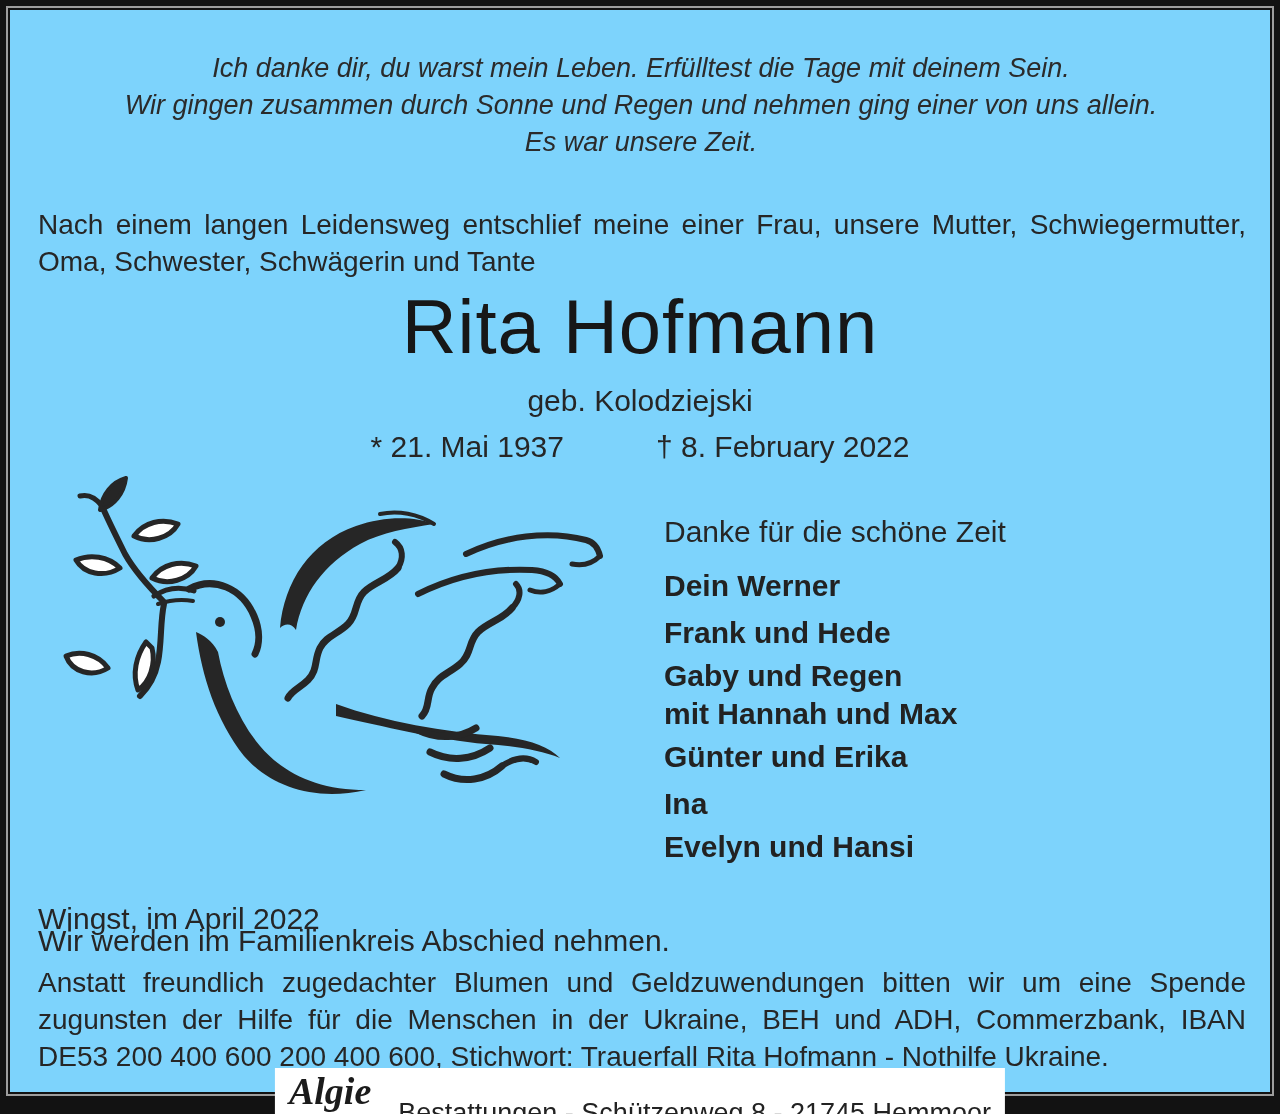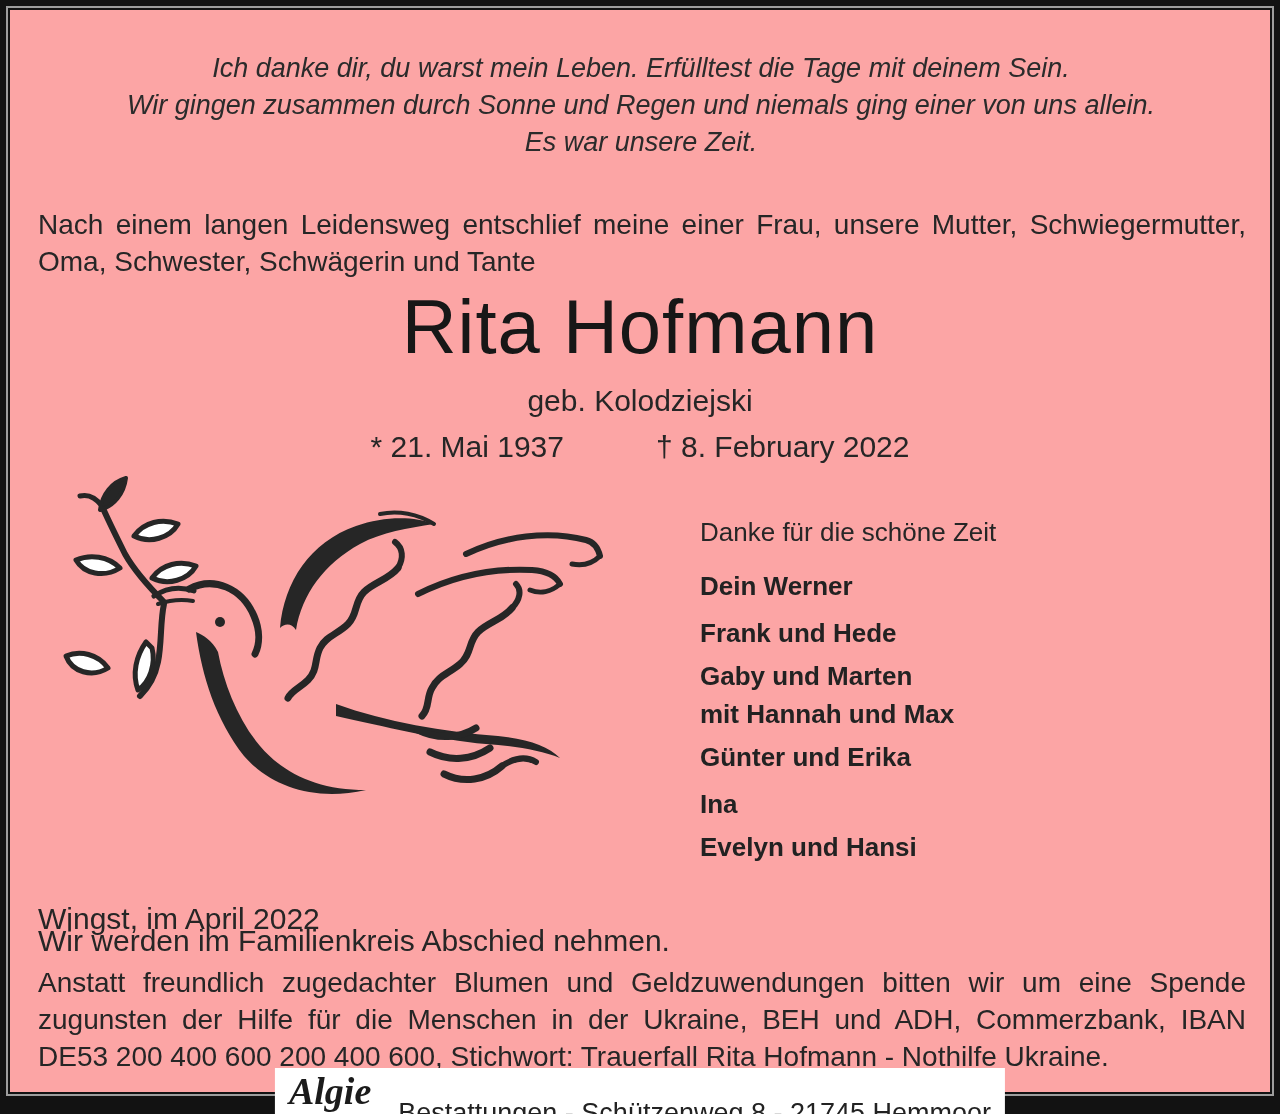--- a/index.html
+++ b/index.html
@@ -1,17 +1,17 @@
 <!DOCTYPE html>
 <html><head>
 <meta charset="utf-8">
 <style>
   html,body{margin:0;padding:0;background:#ffffff;}
   .page{
-    position:relative;width:1280px;height:1114px;background:#fca5a5;
+    position:relative;width:1280px;height:1114px;background:#7dd3fc;
     font-family:"Liberation Sans","DejaVu Sans",sans-serif;color:#262626;
     overflow:hidden;
   }
   
   .frame-a{position:absolute;inset:0;border:6px solid #121212;border-bottom-width:18px;pointer-events:none;z-index:4;}
   .frame-b{position:absolute;left:6px;right:6px;top:6px;bottom:18px;border:2px solid #9d9d9d;pointer-events:none;z-index:4;}
   .frame-c{position:absolute;left:8px;right:8px;top:8px;bottom:20px;border:2px solid #121212;pointer-events:none;z-index:4;}
 
   .epigraph{position:absolute;top:50px;left:38px;width:1206px;text-align:center;
     font-style:italic;font-size:27px;line-height:37px;color:#2b2b2b;z-index:2;}
@@ -21,21 +21,21 @@
 
   .name{position:absolute;top:282px;left:0;width:100%;text-align:center;
     font-size:76px;font-weight:400;letter-spacing:1px;color:#171717;line-height:90px;z-index:2;}
   .maiden{position:absolute;top:384px;left:0;width:100%;text-align:center;font-size:30px;z-index:2;}
   .dates{position:absolute;top:430px;left:0;width:100%;display:flex;justify-content:center;gap:92px;
     font-size:30px;z-index:2;}
 
   .dove{position:absolute;left:46px;top:472px;width:580px;height:340px;z-index:2;}
   .dove path{stroke-linecap:round;stroke-linejoin:round;}
 
-  .thanks-line{position:absolute;left:700px;font-size:26px;line-height:36px;white-space:nowrap;z-index:2;}
+  .thanks-line{position:absolute;left:664px;font-size:30px;line-height:36px;white-space:nowrap;z-index:2;}
   .thanks-heading{font-weight:400;}
   .thanks-name{font-weight:700;color:#222222;}
   .t0{top:514px}.t1{top:568px}.t2{top:615px}.t3{top:658px}
   .t4{top:696px}.t5{top:739px}.t6{top:786px}.t7{top:829px}
 
   .place-date{position:absolute;top:874px;left:38px;font-size:30px;white-space:nowrap;z-index:2;margin-top:28px;}
   .farewell{position:absolute;top:924px;left:38px;font-size:30px;white-space:nowrap;z-index:2;}
   .donation{position:absolute;top:964px;left:38px;width:1208px;font-size:28px;line-height:37px;z-index:2;}
 
   .footer{position:absolute;bottom:0;left:50%;transform:translateX(-50%);
@@ -49,21 +49,21 @@
 <body>
 
 <div class="page">
 
   <div class="frame-a"></div>
   <div class="frame-b"></div>
   <div class="frame-c"></div>
 
   <div class="epigraph">
     <div>Ich danke dir, du warst mein Leben. Erfülltest die Tage mit deinem Sein.</div>
-    <div>Wir gingen zusammen durch Sonne und Regen und niemals ging einer von uns allein.</div>
+    <div>Wir gingen zusammen durch Sonne und Regen und nehmen ging einer von uns allein.</div>
     <div>Es war unsere Zeit.</div>
   </div>
 
   <div class="intro">
     <div class="jline">Nach einem langen Leidensweg entschlief meine einer Frau, unsere Mutter, Schwiegermutter,</div>
     <div class="nline">Oma, Schwester, Schwägerin und Tante</div>
   </div>
 
   <div class="name">Rita Hofmann</div>
   <div class="maiden">geb. Kolodziejski</div>
@@ -129,21 +129,21 @@
       <path d="M 372,258 C 392,268 414,266 430,256" stroke-width="7"></path>
       <path d="M 384,280 C 404,290 426,288 444,276" stroke-width="7"></path>
       <path d="M 398,302 C 418,312 440,308 456,294" stroke-width="7"></path>
       <path d="M 456,294 C 468,286 480,284 490,290" stroke-width="6"></path>
     </g>
   </svg>
 
   <div class="thanks-line thanks-heading t0">Danke für die schöne Zeit</div>
   <div class="thanks-line thanks-name t1">Dein Werner</div>
   <div class="thanks-line thanks-name t2">Frank und Hede</div>
-  <div class="thanks-line thanks-name t3">Gaby und Marten</div>
+  <div class="thanks-line thanks-name t3">Gaby und Regen</div>
   <div class="thanks-line thanks-name t4">mit Hannah und Max</div>
   <div class="thanks-line thanks-name t5">Günter und Erika</div>
   <div class="thanks-line thanks-name t6">Ina</div>
   <div class="thanks-line thanks-name t7">Evelyn und Hansi</div>
 
   <div class="place-date">Wingst, im April 2022</div>
   <div class="farewell">Wir werden im Familienkreis Abschied nehmen.</div>
 
   <div class="donation">
     <div class="jline">Anstatt freundlich zugedachter Blumen und Geldzuwendungen bitten wir um eine Spende</div>

